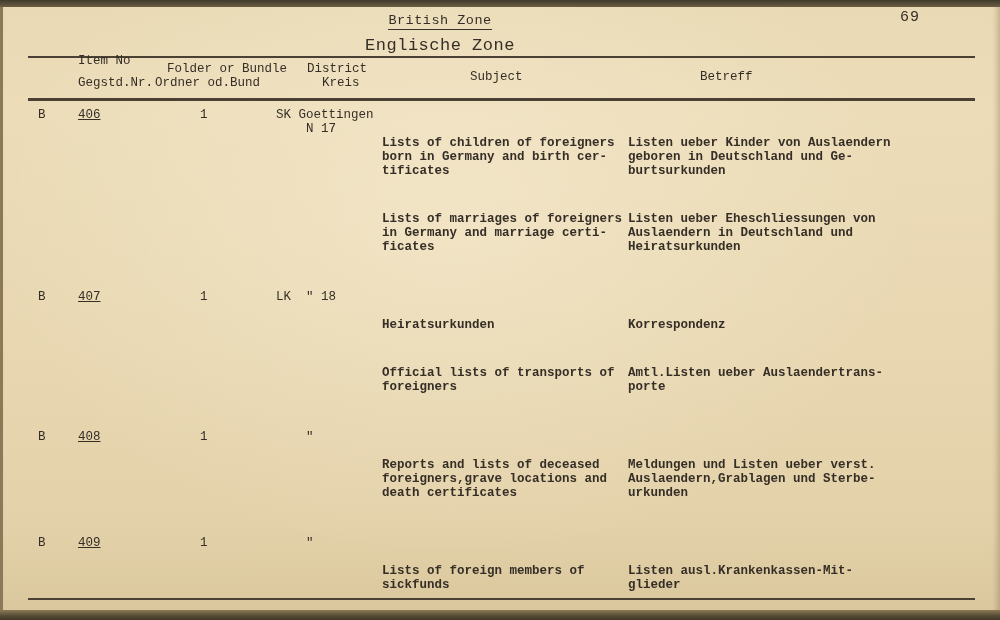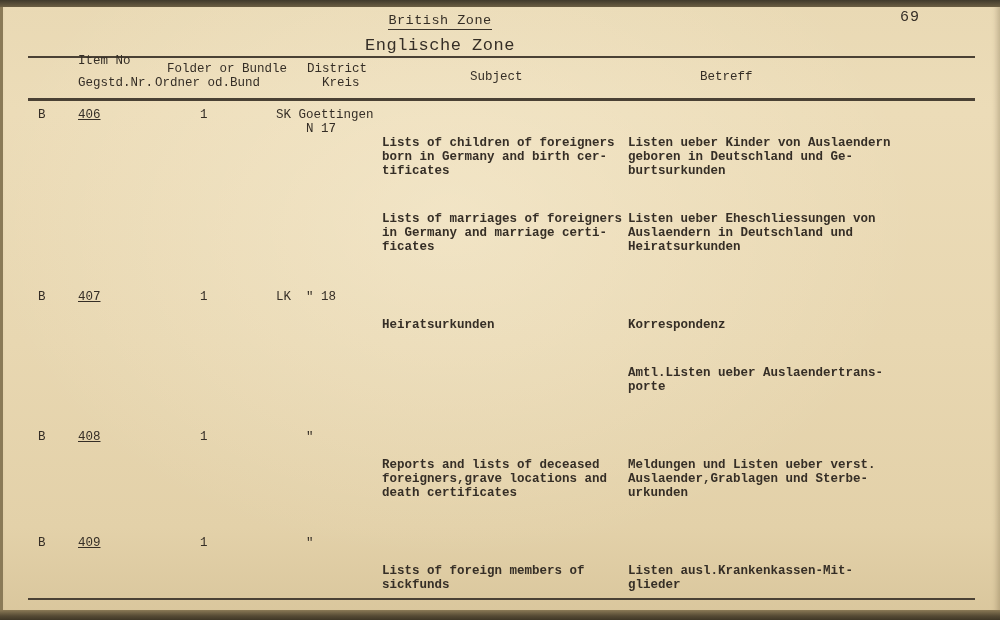--- a/index.html
+++ b/index.html
@@ -97,41 +97,43 @@
       </div>
     </div>
 
     <div class="row">
       <div class="c prefix">B</div>
       <div class="c item">407</div>
       <div class="c folder">1</div>
       <div class="c district">LK  " 18</div>
       <div class="c subject">
         <div class="entry">Heiratsurkunden</div>
+        <div class="entry">Official lists of transports of
+foreigners</div>
       </div>
       <div class="c betreff">
         <div class="entry">Korrespondenz</div>
         <div class="entry">Amtl.Listen ueber Auslaendertrans-
 porte</div>
       </div>
     </div>
 
     <div class="row">
       <div class="c prefix">B</div>
       <div class="c item">408</div>
       <div class="c folder">1</div>
       <div class="c district">    "</div>
       <div class="c subject">
         <div class="entry">Reports and lists of deceased
 foreigners,grave locations and
 death certificates</div>
       </div>
       <div class="c betreff">
         <div class="entry">Meldungen und Listen ueber verst.
-Auslaender,Grablagen und Sterbe-
+Auslaendern,Grablagen und Sterbe-
 urkunden</div>
       </div>
     </div>
 
     <div class="row">
       <div class="c prefix">B</div>
       <div class="c item">409</div>
       <div class="c folder">1</div>
       <div class="c district">    "</div>
       <div class="c subject">

